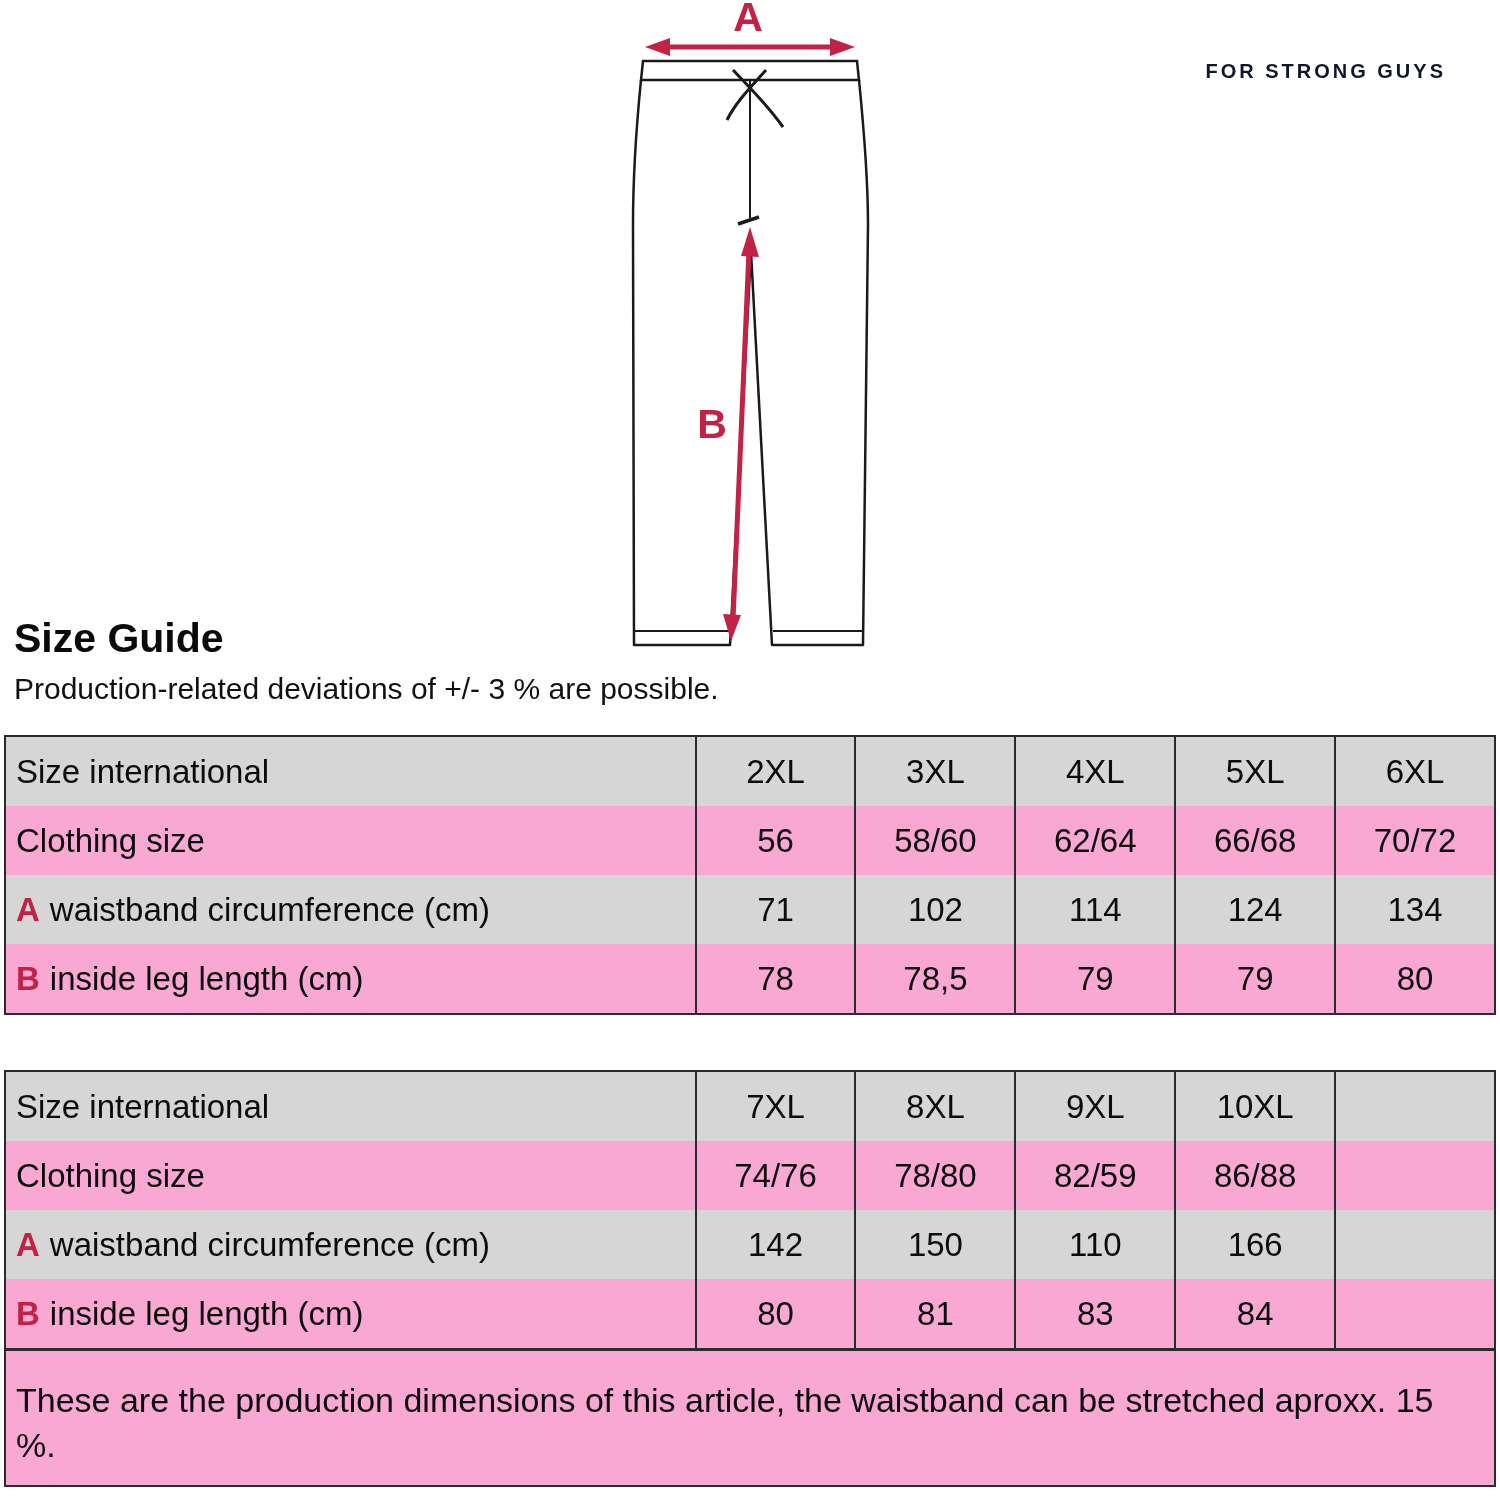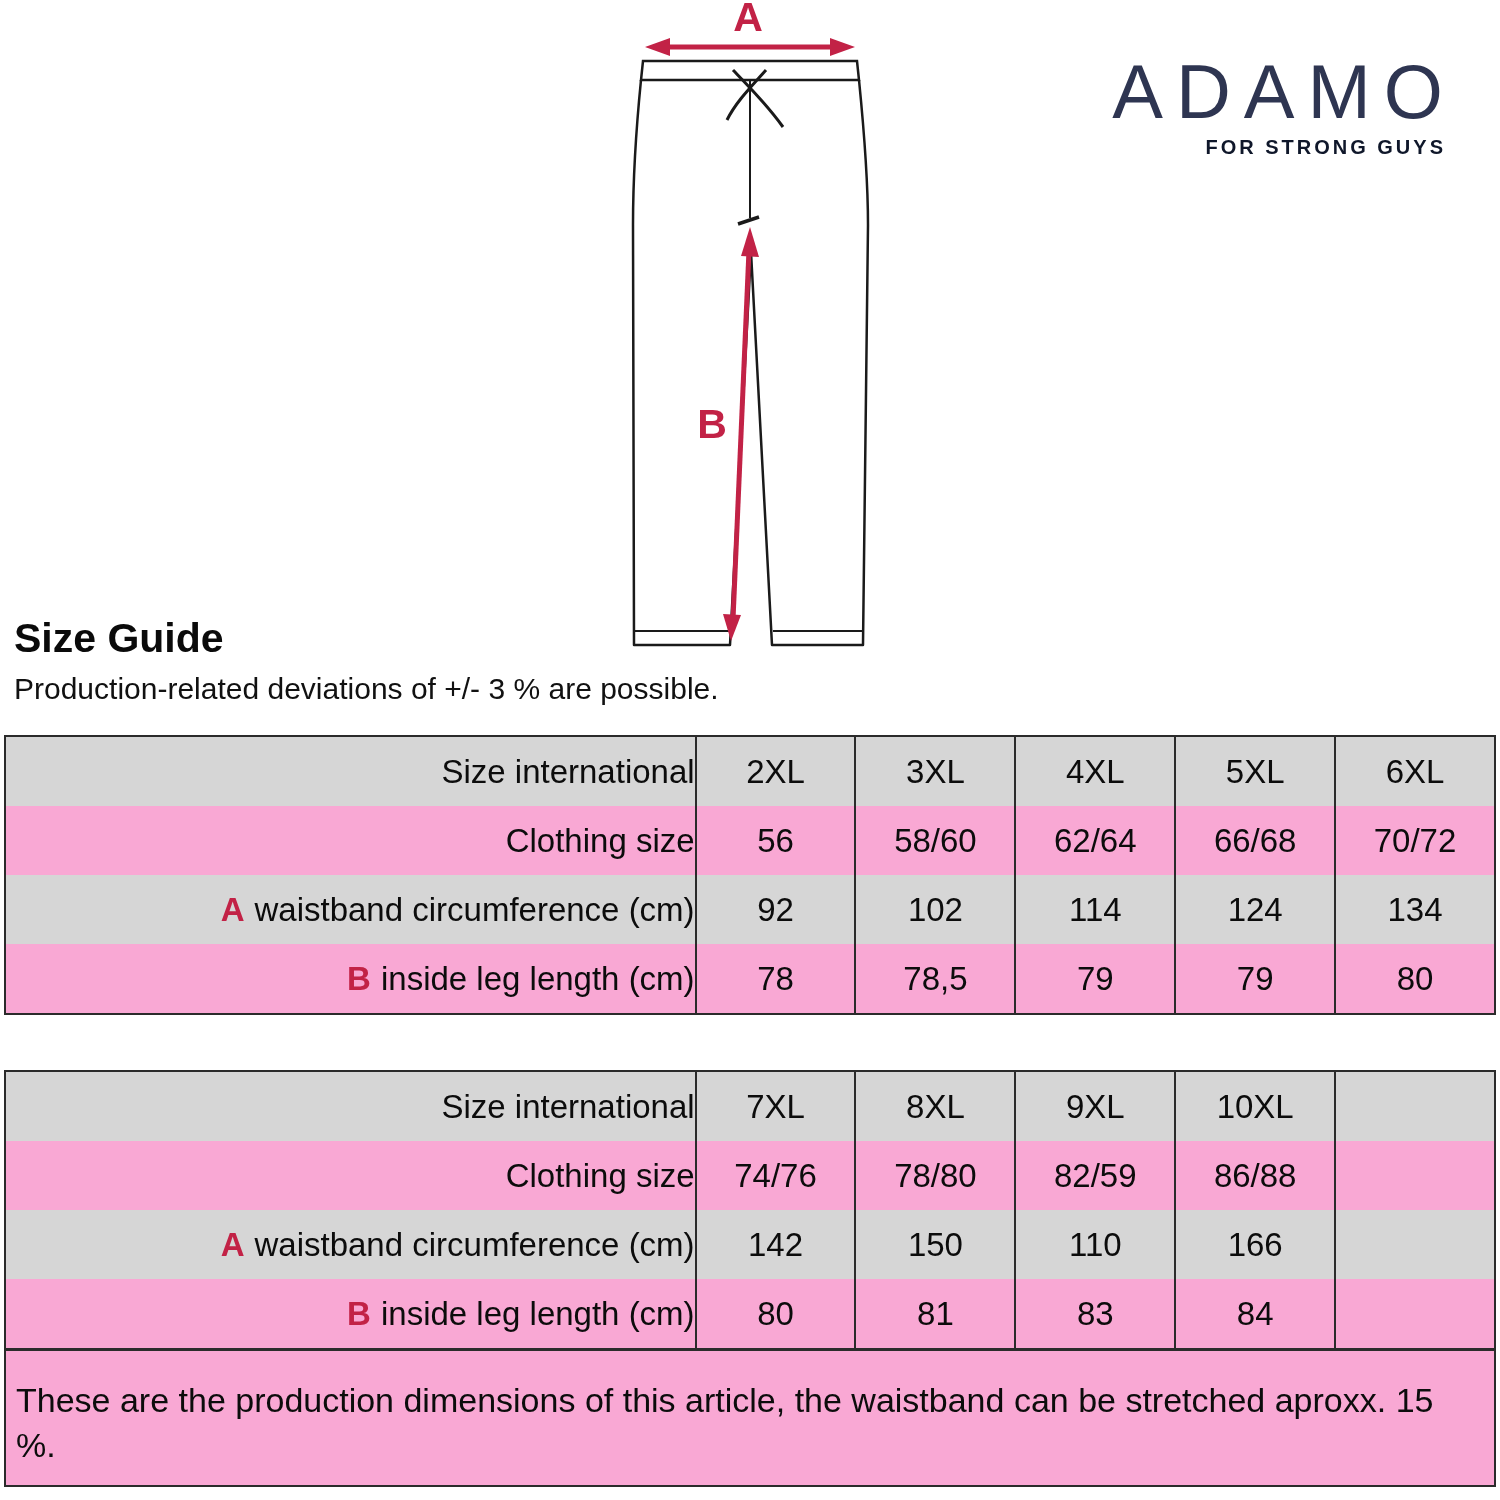--- a/index.html
+++ b/index.html
@@ -22,21 +22,21 @@
   .title{position:absolute;left:14px;top:615px;margin:0;font-size:41px;font-weight:bold;color:#0a0a0a;}
   .subtitle{position:absolute;left:14px;top:672px;margin:0;font-size:30px;color:#111;}
 
   
   table.size-table{position:absolute;left:4px;width:1492px;border-collapse:collapse;
                    table-layout:fixed;border:2px solid #2b2b2b;font-size:33px;}
   table.t1{top:735px;}
   table.t2{top:1070px;}
   td{height:69px;padding:0;vertical-align:middle;background:#f9a8d4;}
   tr.stripe td{background:#d6d6d6;}
-  td.label-cell{padding-left:4px;text-align:right;}
+  td.label-cell{padding-left:10px;}
   td.val{text-align:center;border-left:2px solid #2b2b2b;}
   .prefix{color:#c22246;font-weight:bold;margin-right:10px;}
   .prefix:empty{display:none;margin:0;}
   td.note-cell{border-top:3px solid #2b2b2b;height:116px;padding:14px 12px 4px 10px;
                font-size:34px;line-height:45px;vertical-align:middle;}
 </style>
 </head>
 <body>
 
 <div class="canvas">
@@ -65,21 +65,20 @@
       <path d="M 149,250 L 133,620" stroke="#c22246" stroke-width="5"></path>
       <path d="M 150,227 L 159,257 L 141,256 Z" fill="#c22246"></path>
       <path d="M 131,641 L 141,615 L 123,614 Z" fill="#c22246"></path>
     </g>
 
     <text x="148" y="31" text-anchor="middle" fill="#c22246" font-family="Liberation Sans, DejaVu Sans, sans-serif" font-size="41" font-weight="bold">A</text>
     <text x="112" y="438" text-anchor="middle" fill="#c22246" font-family="Liberation Sans, DejaVu Sans, sans-serif" font-size="41" font-weight="bold">B</text>
   </svg>
 
   <div class="logo">
-    <div class="logo-name">ADAMO</div>
     <div class="logo-tagline">FOR STRONG GUYS</div>
   </div>
 
   <h1 class="title">Size Guide</h1>
   <p class="subtitle">Production-related deviations of +/- 3 % are possible.</p>
 
   <table class="size-table t1">
     <colgroup>
       <col style="width:46.35%">
         <col style="width:10.73%">
@@ -106,21 +105,21 @@
         <td class="val">56</td>
         <td class="val">58/60</td>
         <td class="val">62/64</td>
         <td class="val">66/68</td>
         <td class="val">70/72</td>
       </tr>
       <tr class="stripe">
         <td class="label-cell">
           <span class="prefix">A</span><span>waistband circumference (cm)</span>
         </td>
-        <td class="val">92</td>
+        <td class="val">71</td>
         <td class="val">102</td>
         <td class="val">114</td>
         <td class="val">124</td>
         <td class="val">134</td>
       </tr>
       <tr>
         <td class="label-cell">
           <span class="prefix">B</span><span>inside leg length (cm)</span>
         </td>
         <td class="val">78</td>

